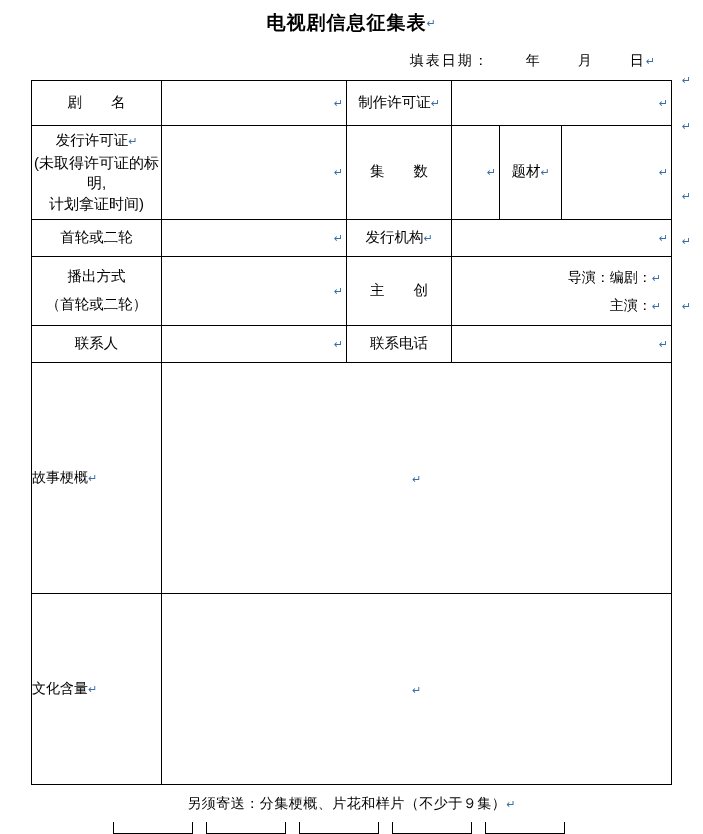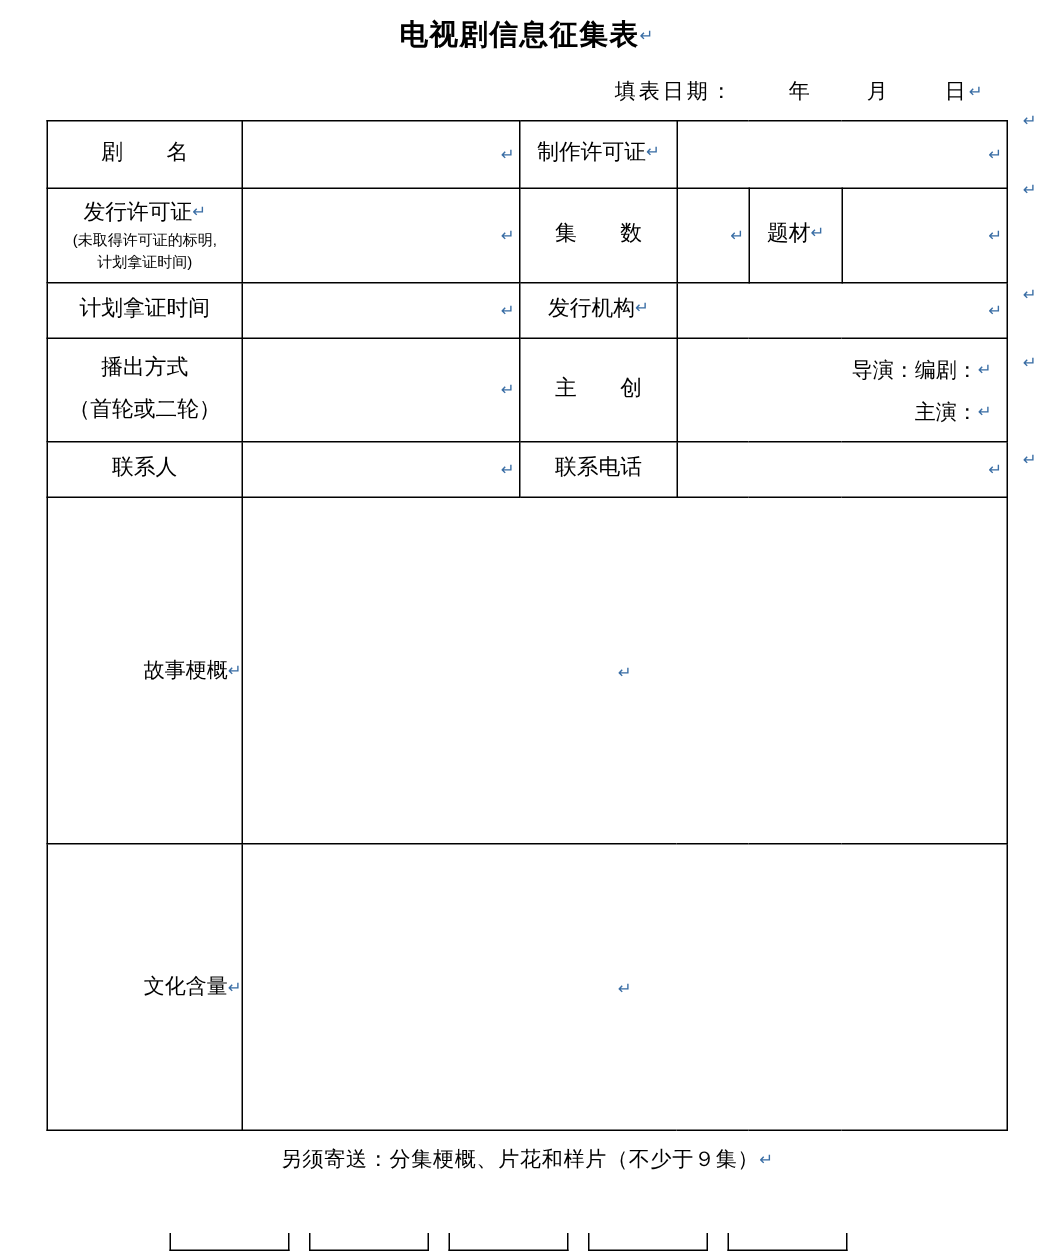--- a/index.html
+++ b/index.html
@@ -65,21 +65,21 @@
     position: relative;
     padding: 0;
   }
   .lbl {
     text-align: center;
     font-size: 14.5px;
     line-height: 1.5;
     padding: 4px 2px;
   }
   .sub-note {
-    font-size: 10px;
+    font-size: 15px;
     line-height: 1.35;
     text-align: center;
     display: block;
     margin-top: 1px;
   }
   .cell-val {
     min-height: 14px;
     padding: 4px 6px;
     text-align: center;
   }
@@ -100,21 +100,21 @@
     padding: 6px 10px;
     font-size: 14px;
     line-height: 2.0;
     text-align: right;
   }
   .creator-cell .row1 .a {
     display: inline-block;
     width: 96px;
   }
   .tall-label {
-    text-align: right;
+    text-align: left;
     vertical-align: middle;
     font-size: 14.5px;
   }
   .tall-val {
     text-align: center;
     vertical-align: middle;
   }
   .footer-note {
     text-align: center;
     font-size: 14px;
@@ -204,21 +204,21 @@
         <div class="lbl"><span>题材</span><span class="pilcrow">↵</span></div>
       </td>
       <td>
         <div class="cell-val"></div>
         <span class="mark-r">↵</span>
       </td>
     </tr>
 
     <tr>
       <td style="height:36px">
-        <div class="lbl"><span>计划拿证时间</span></div>
+        <div class="lbl"><span>首轮或二轮</span></div>
       </td>
       <td>
         <div class="cell-val"></div>
         <span class="mark-r">↵</span>
       </td>
       <td>
         <div class="lbl"><span>发行机构</span><span class="pilcrow">↵</span></div>
       </td>
       <td colspan="3">
         <div class="cell-val"></div>

